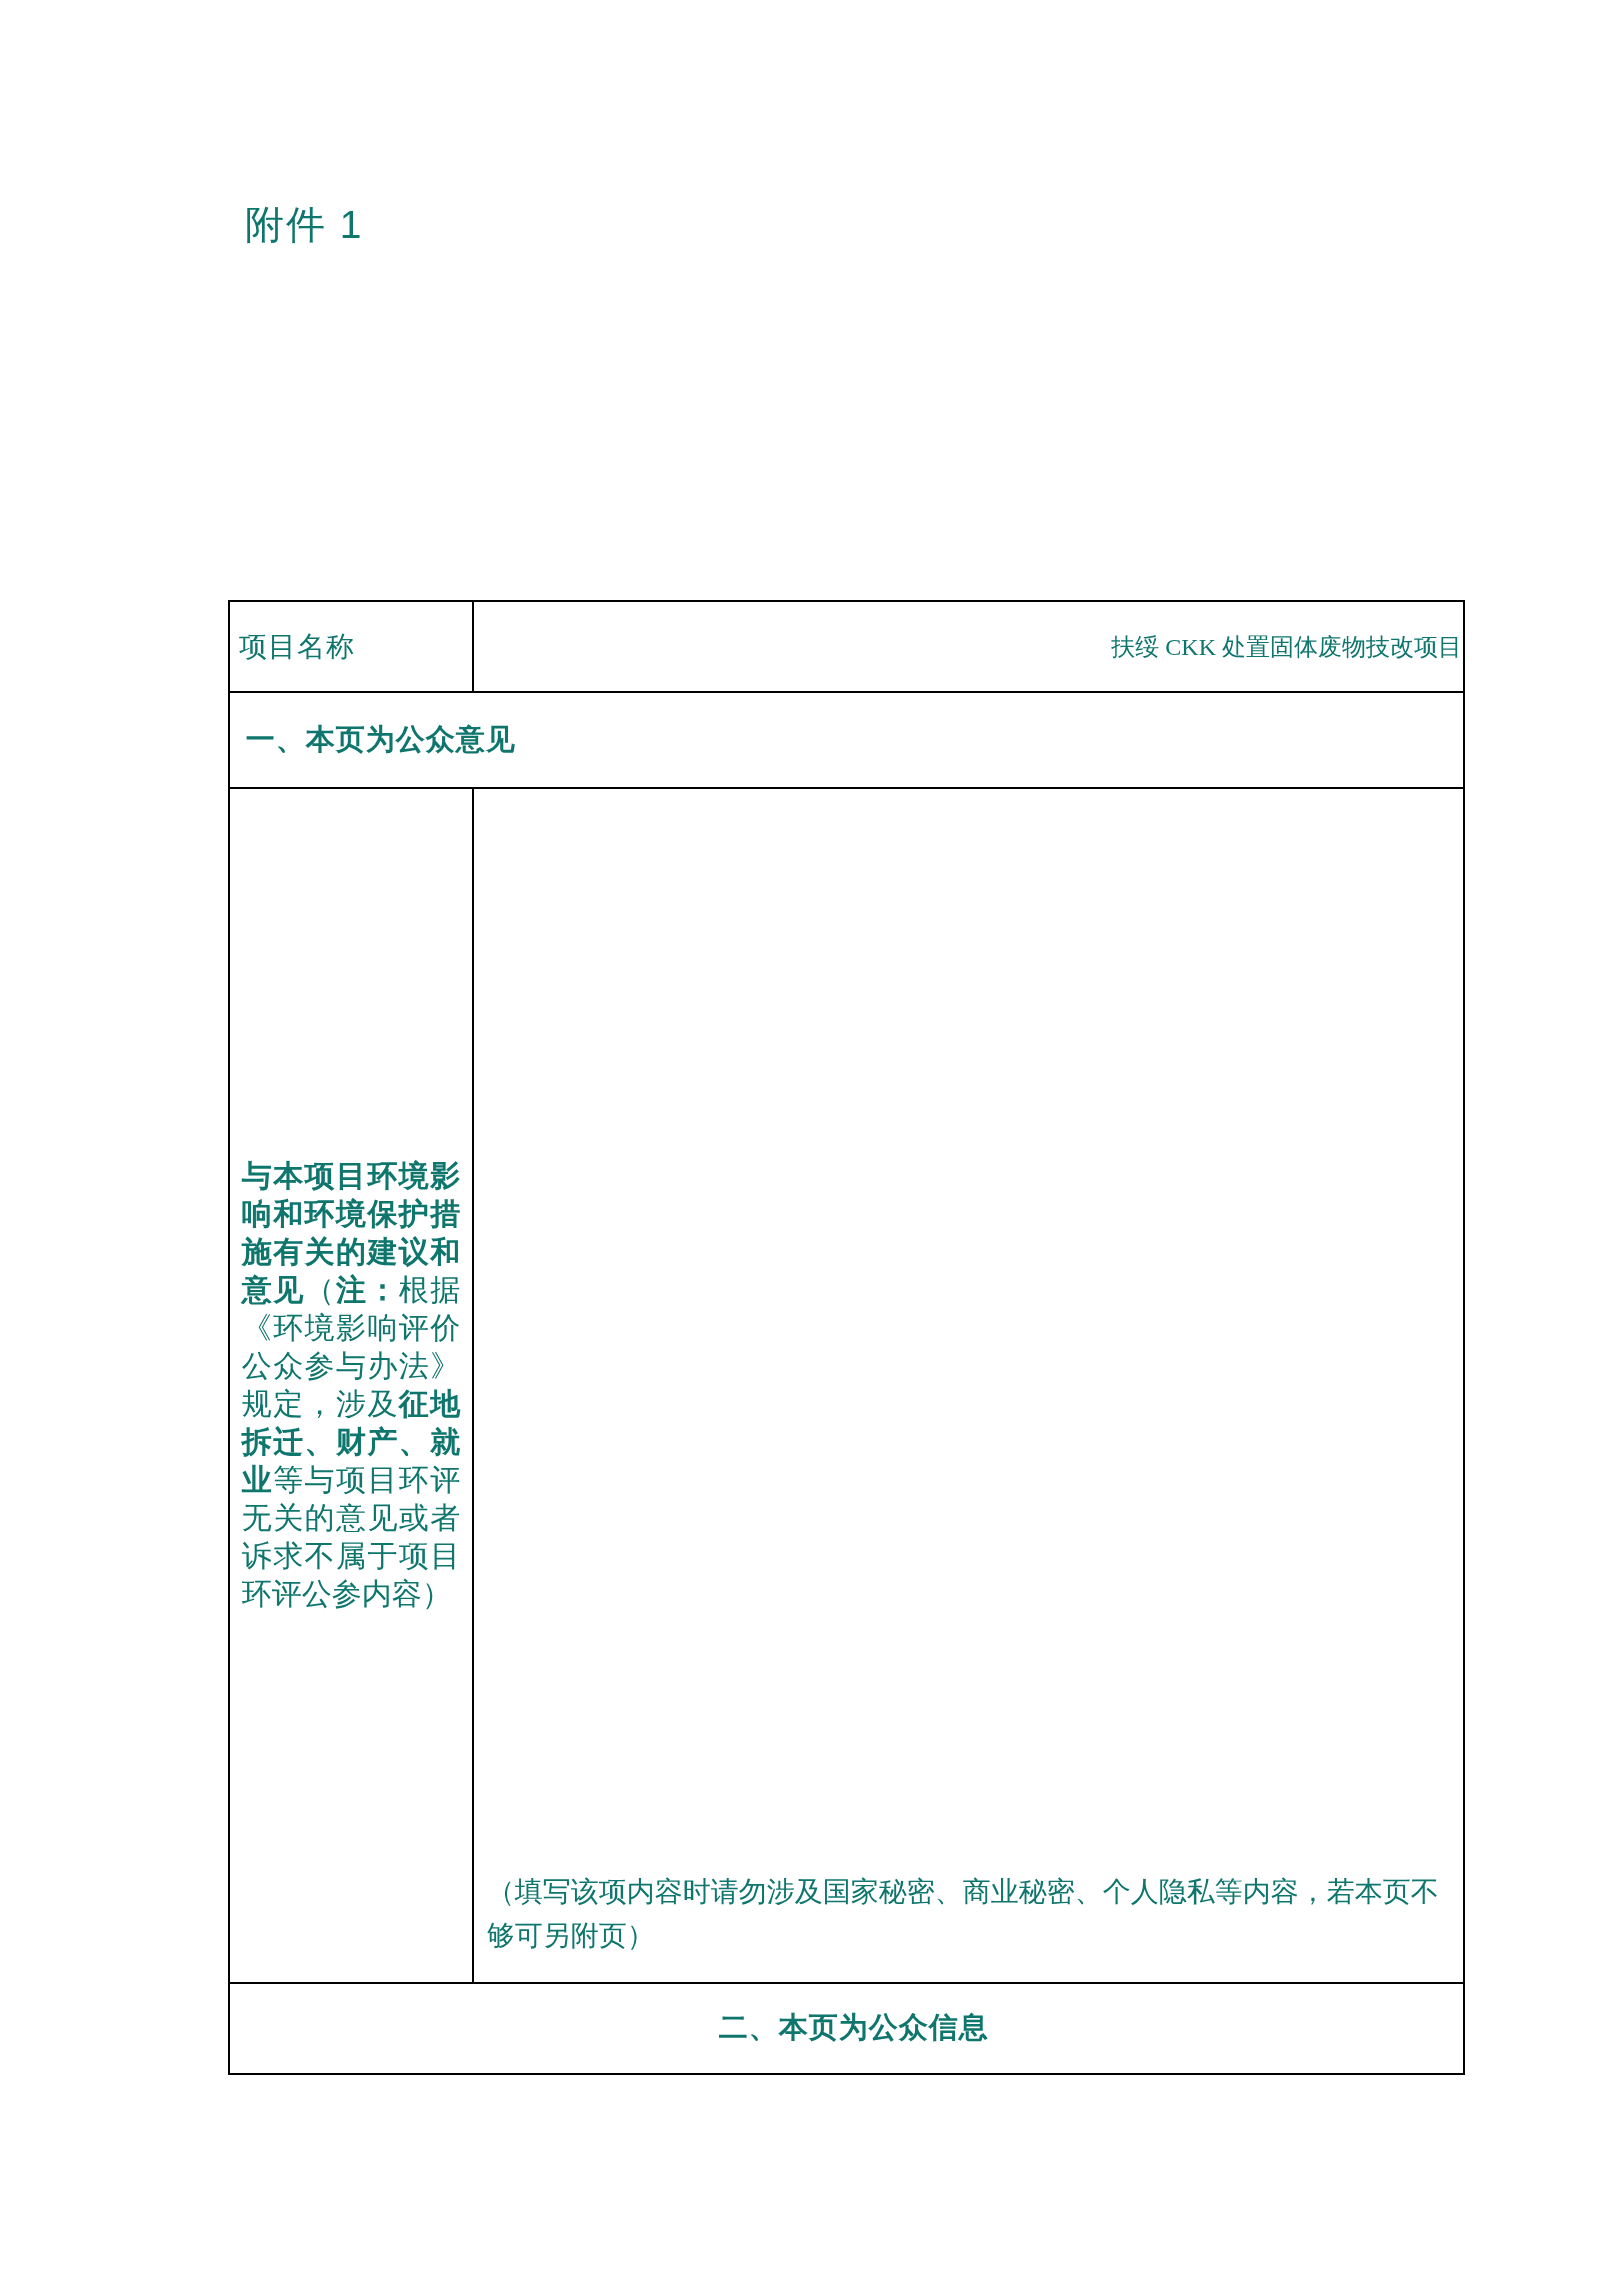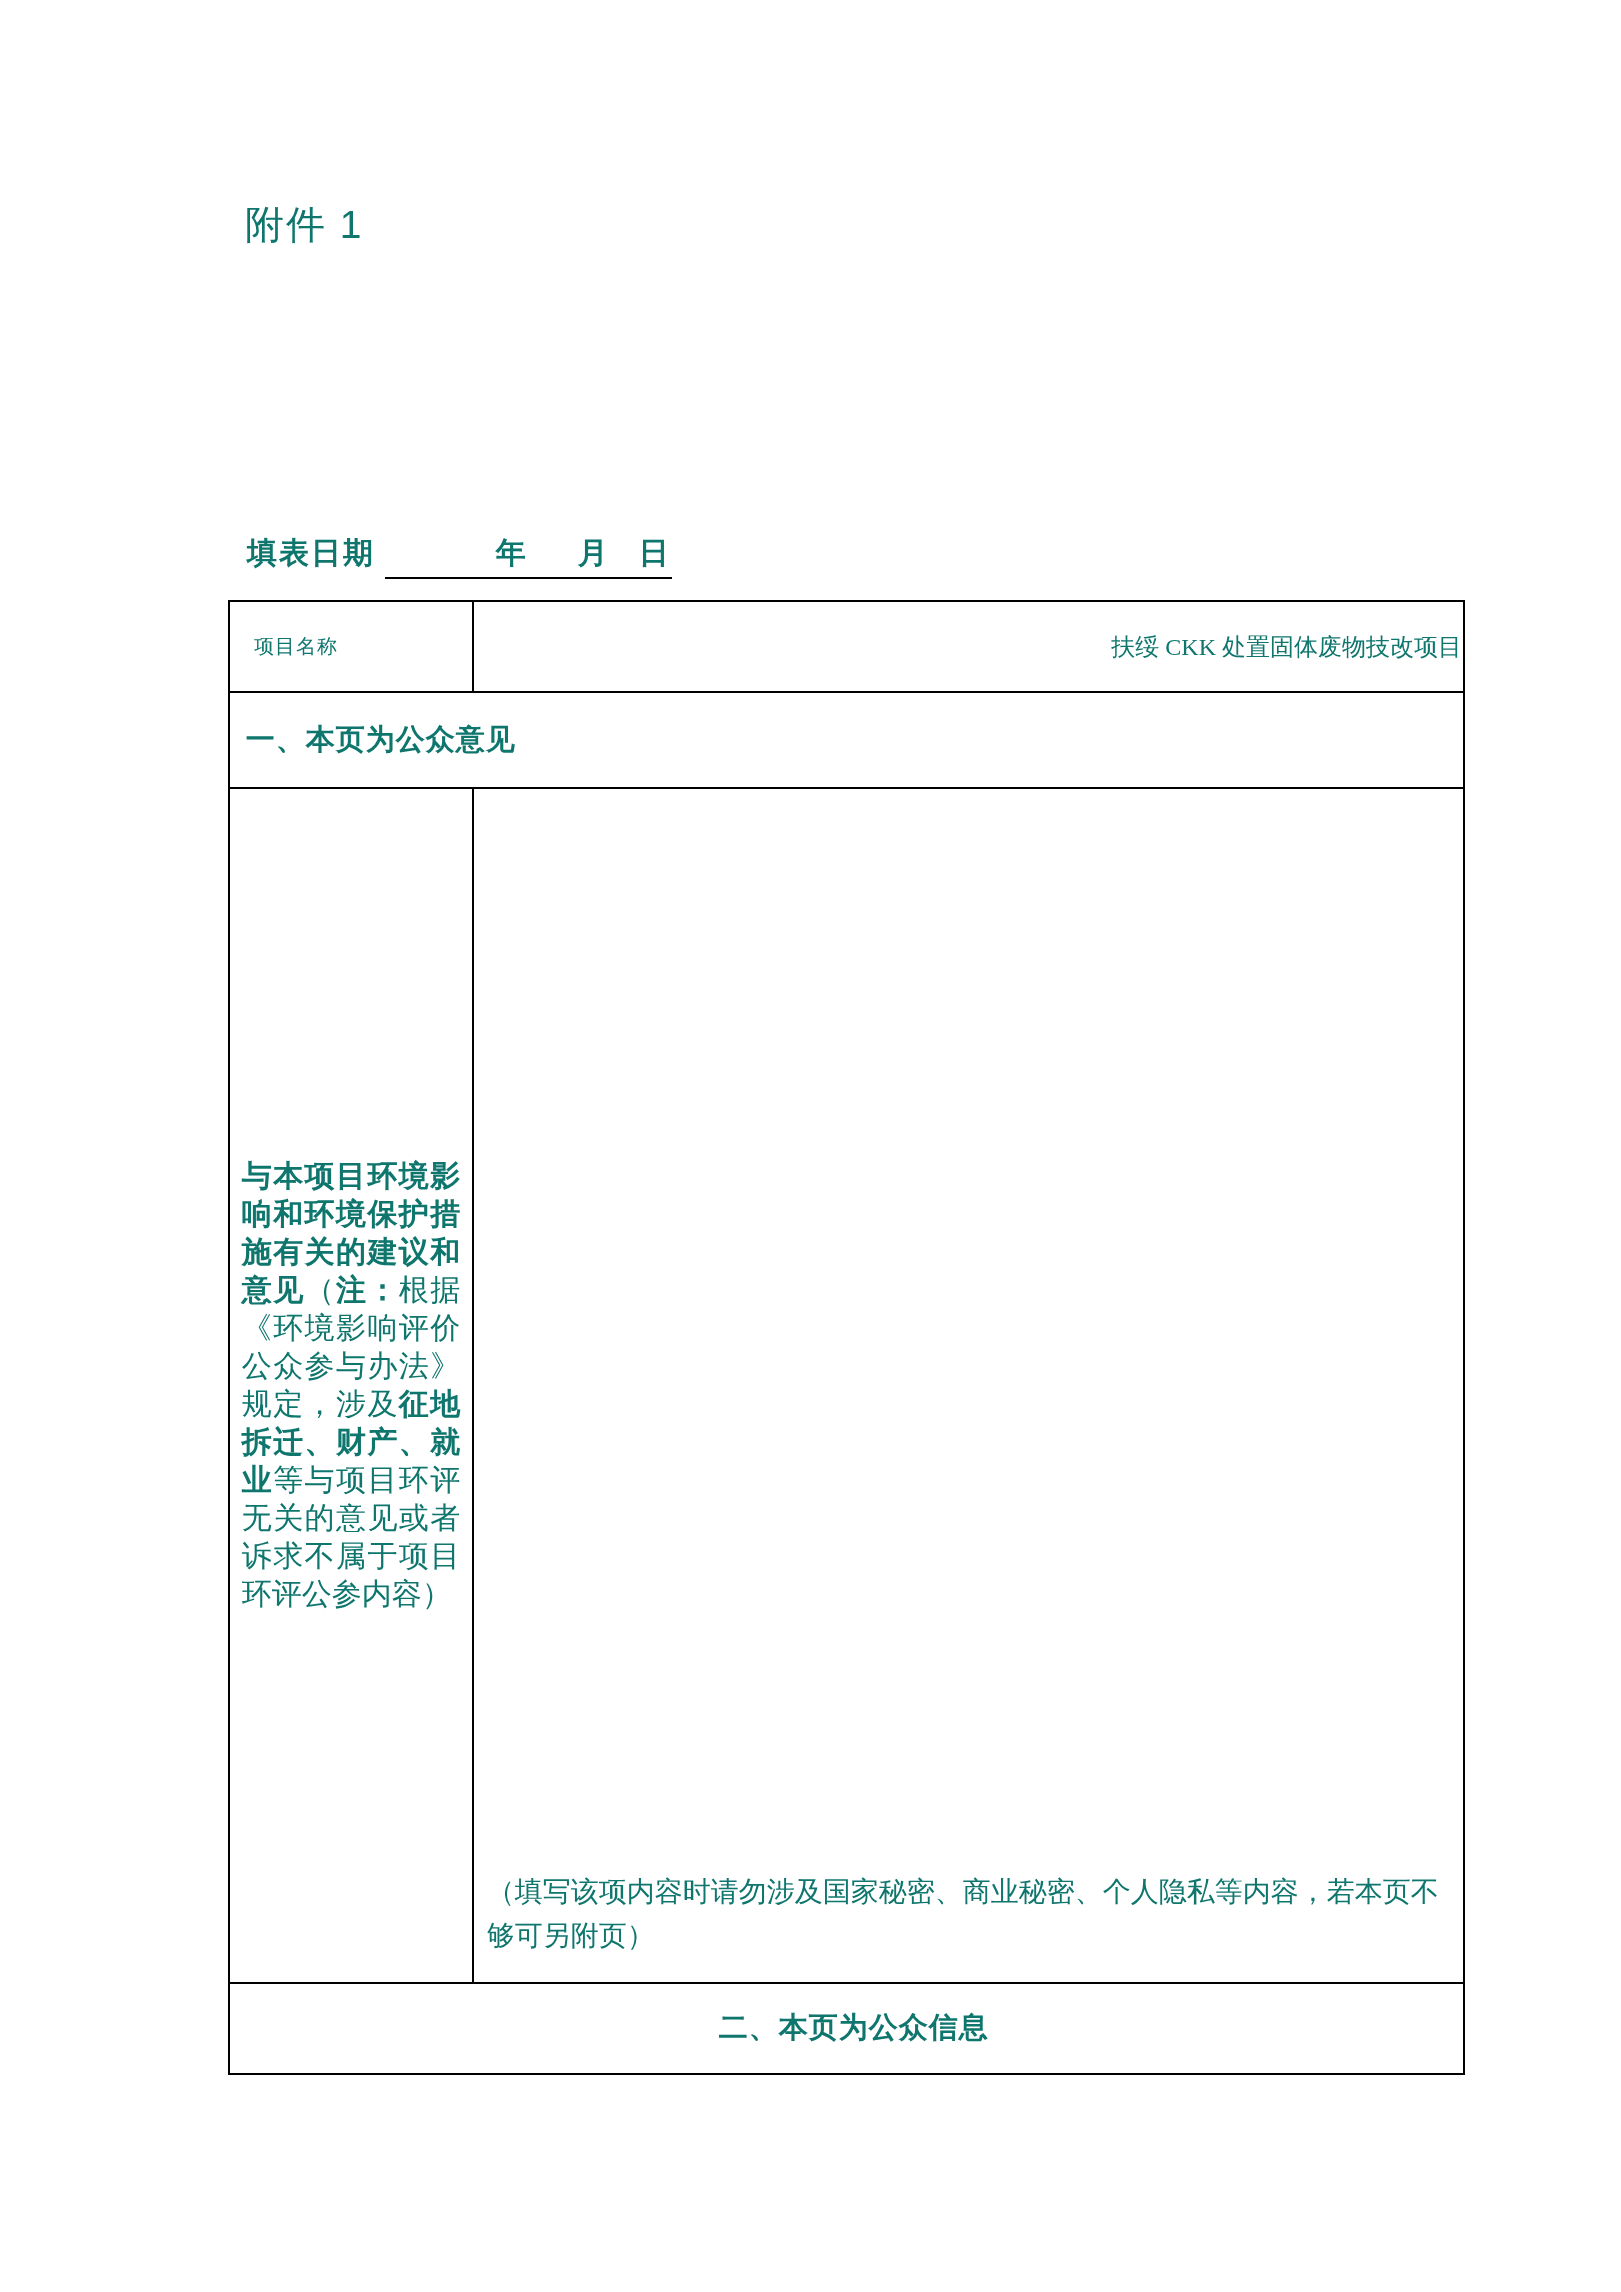--- a/index.html
+++ b/index.html
@@ -69,22 +69,22 @@
     width: 1237px;
     border-collapse: collapse;
     table-layout: fixed;
     border: 2.9px solid #000;
   }
   .form-table td { border: 2px solid #000; background: #ffffff; }
   .col-label { width: 244px; }
 
   .row-project td { height: 87px; }
   .cell-label {
-    font-size: 20px;
-    padding-left: 24px;
+    font-size: 28px;
+    padding-left: 9px;
     letter-spacing: 1px;
     vertical-align: middle;
   }
   .cell-value {
     font-size: 24px;
     text-align: right;
     vertical-align: middle;
   }
 
   .cell-section {
@@ -119,23 +119,20 @@
   }
 </style>
 </head>
 <body>
 
 <div class="page">
 
   <div class="attachment">附件 1</div>
 
 
-  <div class="date-row">
-    <span class="date-label">填表日期</span><span class="date-blank"><span class="date-unit u-year">年</span><span class="date-unit u-month">月</span><span class="date-unit u-day">日</span></span>
-  </div>
 
   <table class="form-table">
     <colgroup>
       <col class="col-label">
       <col class="col-value">
     </colgroup>
     <tbody>
       <tr class="row-project">
         <td class="cell-label">项目名称</td>
         <td class="cell-value">扶绥 CKK 处置固体废物技改项目</td>

